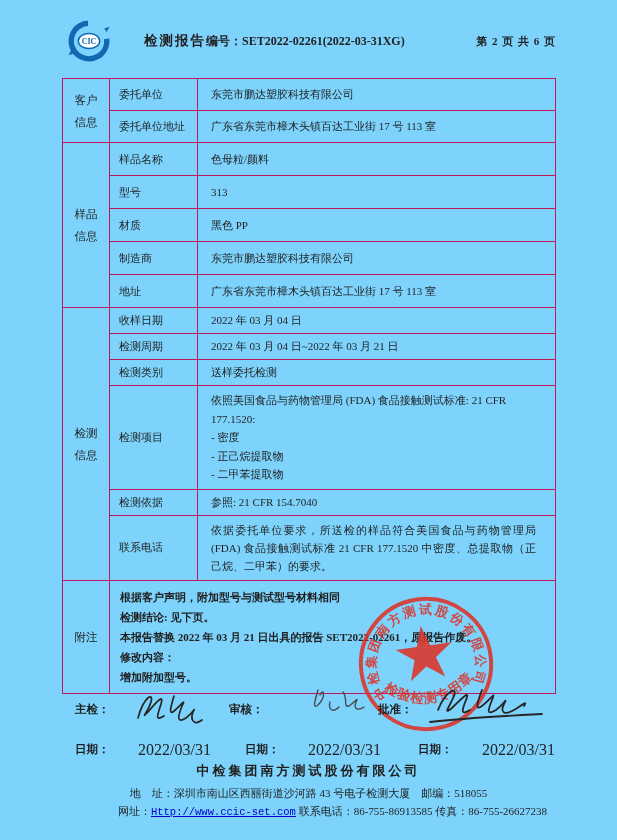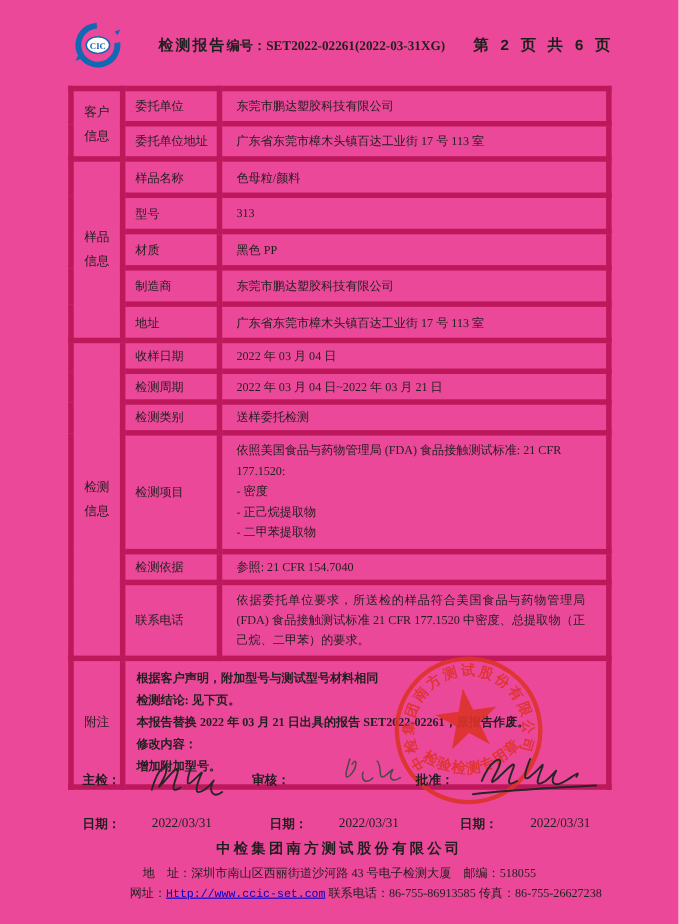--- a/index.html
+++ b/index.html
@@ -2,49 +2,49 @@
 <html><head>
 <meta charset="utf-8">
 <style>
   * { box-sizing: border-box; margin: 0; padding: 0; }
   html, body { background: #ffffff; }
   body {
     width: 617px; height: 840px;
     font-family: "Liberation Serif", "DejaVu Serif", serif;
     color: #1f1f1f;
   }
-  .page { position: relative; width: 617px; height: 840px; overflow: hidden; background: #ec4899; }
+  .page { position: relative; width: 617px; height: 840px; overflow: hidden; background: #7dd3fc; }
 
   
   .header { position: absolute; top: 16px; left: 62px; width: 494px; height: 50px;
             display: flex; align-items: center; }
   .logo { width: 54px; height: 48px; flex: 0 0 auto; }
   .hdr-title { font-weight: bold; font-size: 13.5px; letter-spacing: 2px; margin-left: 28px; }
   .hdr-no { font-weight: bold; font-size: 12px; white-space: nowrap; }
-  .hdr-page { font-weight: bold; font-size: 14px; margin-left: auto; white-space: nowrap; letter-spacing: 1px; font-family: Liberation Mono, monospace; }
+  .hdr-page { font-weight: bold; font-size: 11px; margin-left: auto; white-space: nowrap; letter-spacing: 1px; }
 
   
   table.report { position: absolute; top: 78px; left: 62px; width: 494px;
                  border-collapse: collapse; table-layout: fixed; font-size: 11px; }
-  table.report td { border: 5px solid #be185d; vertical-align: middle; }
+  table.report td { border: 1px solid #be185d; vertical-align: middle; }
   td.group { width: 47px; text-align: center; line-height: 22px; font-size: 11.5px; }
   td.label { width: 88px; padding: 4px 4px 4px 9px; }
   td.value { padding: 4px 8px 4px 13px; }
   tr.h32 { height: 32px; } tr.h33 { height: 33px; } tr.h26 { height: 26px; }
   .mline div { line-height: 18.5px; }
   td.items-cell { padding: 5px 8px 5px 13px; }
   td.concl-cell { padding: 5px 19px 5px 13px; line-height: 18px; text-align: justify; }
   td.notes-cell { padding: 6px 8px 6px 10px; }
   td.notes-cell div { line-height: 20px; font-weight: bold; }
 
   
   .sig-area { position: absolute; left: 62px; top: 684px; width: 494px; height: 80px; font-size: 11.5px; }
   .sig-label { position: absolute; font-weight: bold; white-space: nowrap; text-align: center; }
   .sig-date-label { position: absolute; font-weight: bold; white-space: nowrap; }
-  .sig-date { position: absolute; white-space: nowrap; font-size: 12px; }
+  .sig-date { position: absolute; white-space: nowrap; font-size: 16px; }
   .sig-svg { position: absolute; z-index: 6; }
 
   
   .stamp { position: absolute; left: 352px; top: 590px; width: 148px; height: 148px;
            z-index: 5; opacity: 0.88; transform: rotate(-8deg); pointer-events: none; }
 
   
   .footer { position: absolute; left: 0; top: 762px; width: 617px; text-align: center; }
   .footer-company { font-weight: bold; font-size: 13px; letter-spacing: 3px; }
   .footer-line { font-size: 11px; margin-top: 6px; }

